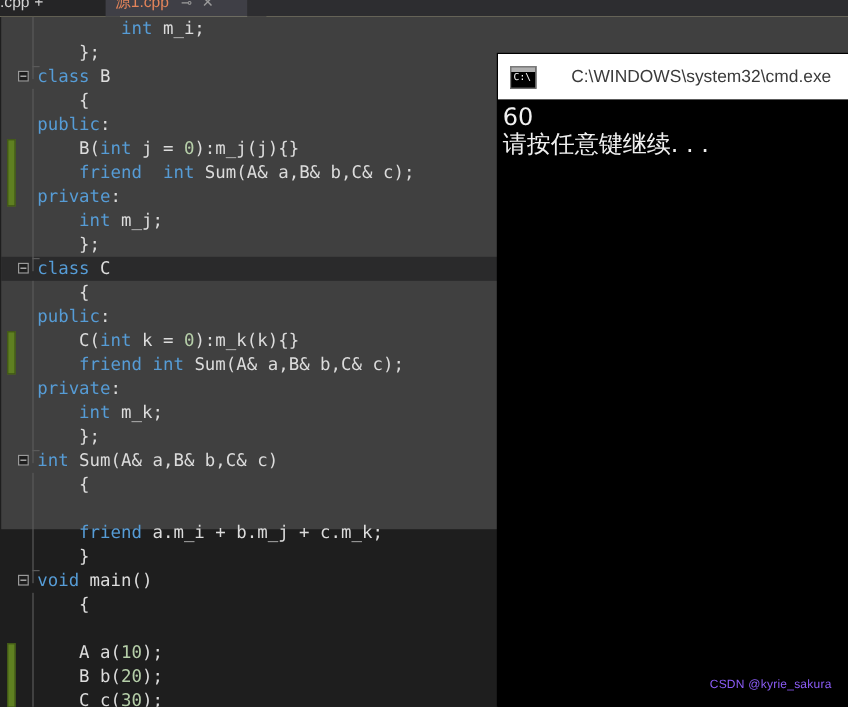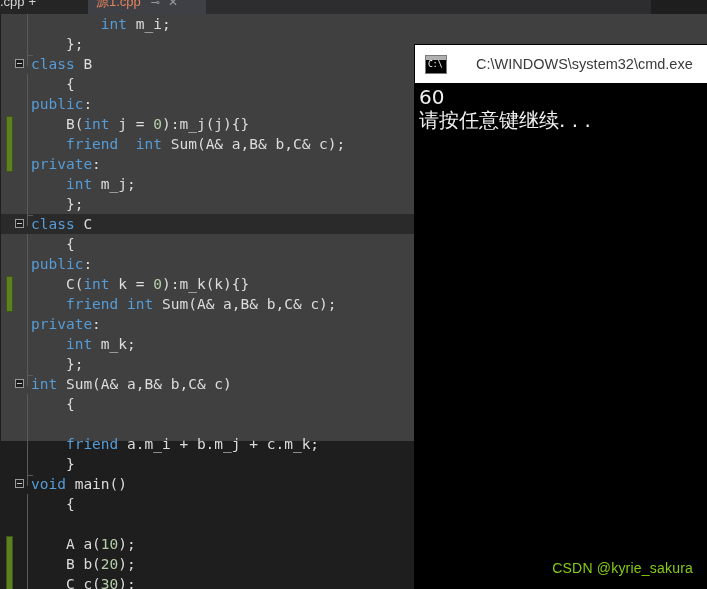--- a/index.html
+++ b/index.html
@@ -4,21 +4,21 @@
 <style>
   html,body{margin:0;padding:0;}
   body{
     width:707px;height:589px;overflow:hidden;
     background:#1e1e1e;
     font-family:"DejaVu Sans Mono","Liberation Mono",monospace;
   }
   .screen{position:relative;width:707px;height:589px;overflow:hidden;background:#1e1e1e;}
 
   
-  .tabstrip{position:absolute;left:0;top:0;width:651px;height:14px;background:#fef9c3;overflow:hidden;}
+  .tabstrip{position:absolute;left:0;top:0;width:707px;height:14px;background:#fef9c3;overflow:hidden;}
   .tab{position:absolute;top:-10px;height:24px;line-height:24px;font-size:13px;
        font-family:"Liberation Sans",sans-serif;padding:0 8px;white-space:nowrap;}
   .tab.t1{left:-8px;background:#252526;color:#c8c8c8;width:92px;}
   .tab.t1 .nm{color:#d4d4d4;}
   .tab.t1 .mod{color:#d4d4d4;margin-left:4px;}
   .tab.t2{left:88px;background:#3f3f46;color:#e08a5a;width:118px;}
   .tab.t2 .nm{color:#e3845a;}
   .tab.t2 .pin{color:#9a9a9a;margin-left:10px;font-size:11px;}
   .tab.t2 .cls{color:#9a9a9a;margin-left:8px;font-size:12px;}
   .tabfill{position:absolute;left:206px;top:0;right:0;height:14px;background:#2d2d30;}
@@ -56,21 +56,21 @@
             background:linear-gradient(to right,#b0b0b0 0,#b0b0b0 100%);}
   .cmd-icon .ct{position:absolute;left:2px;top:4px;color:#fff;font-size:8px;line-height:9px;
             font-family:"DejaVu Sans Mono","Liberation Mono",monospace;}
   .console-title .path{color:#3a3a3a;font-size:14.5px;font-family:"Liberation Sans",sans-serif;
             white-space:nowrap;margin-left:20px;}
   .console-body{position:absolute;left:0;top:38px;right:0;bottom:0;background:#000;padding:3px 2px 0 4px;}
   .console-body .cl{color:#f0f0f0;font-size:20px;line-height:23px;white-space:pre;
             font-family:"DejaVu Sans","Liberation Sans",sans-serif;}
 
   
-  .watermark{position:absolute;right:14px;bottom:13px;color:#84cc16;font-size:14px;
+  .watermark{position:absolute;right:14px;bottom:13px;color:#8b5cf6;font-size:10px;
              font-family:"Liberation Sans",sans-serif;letter-spacing:.2px;}
 </style>
 </head>
 <body>
 
 <div class="screen">
 
   <div class="tabstrip">
     <div class="tab t1">
       <span class="nm">.cpp</span><span class="mod">+</span>

